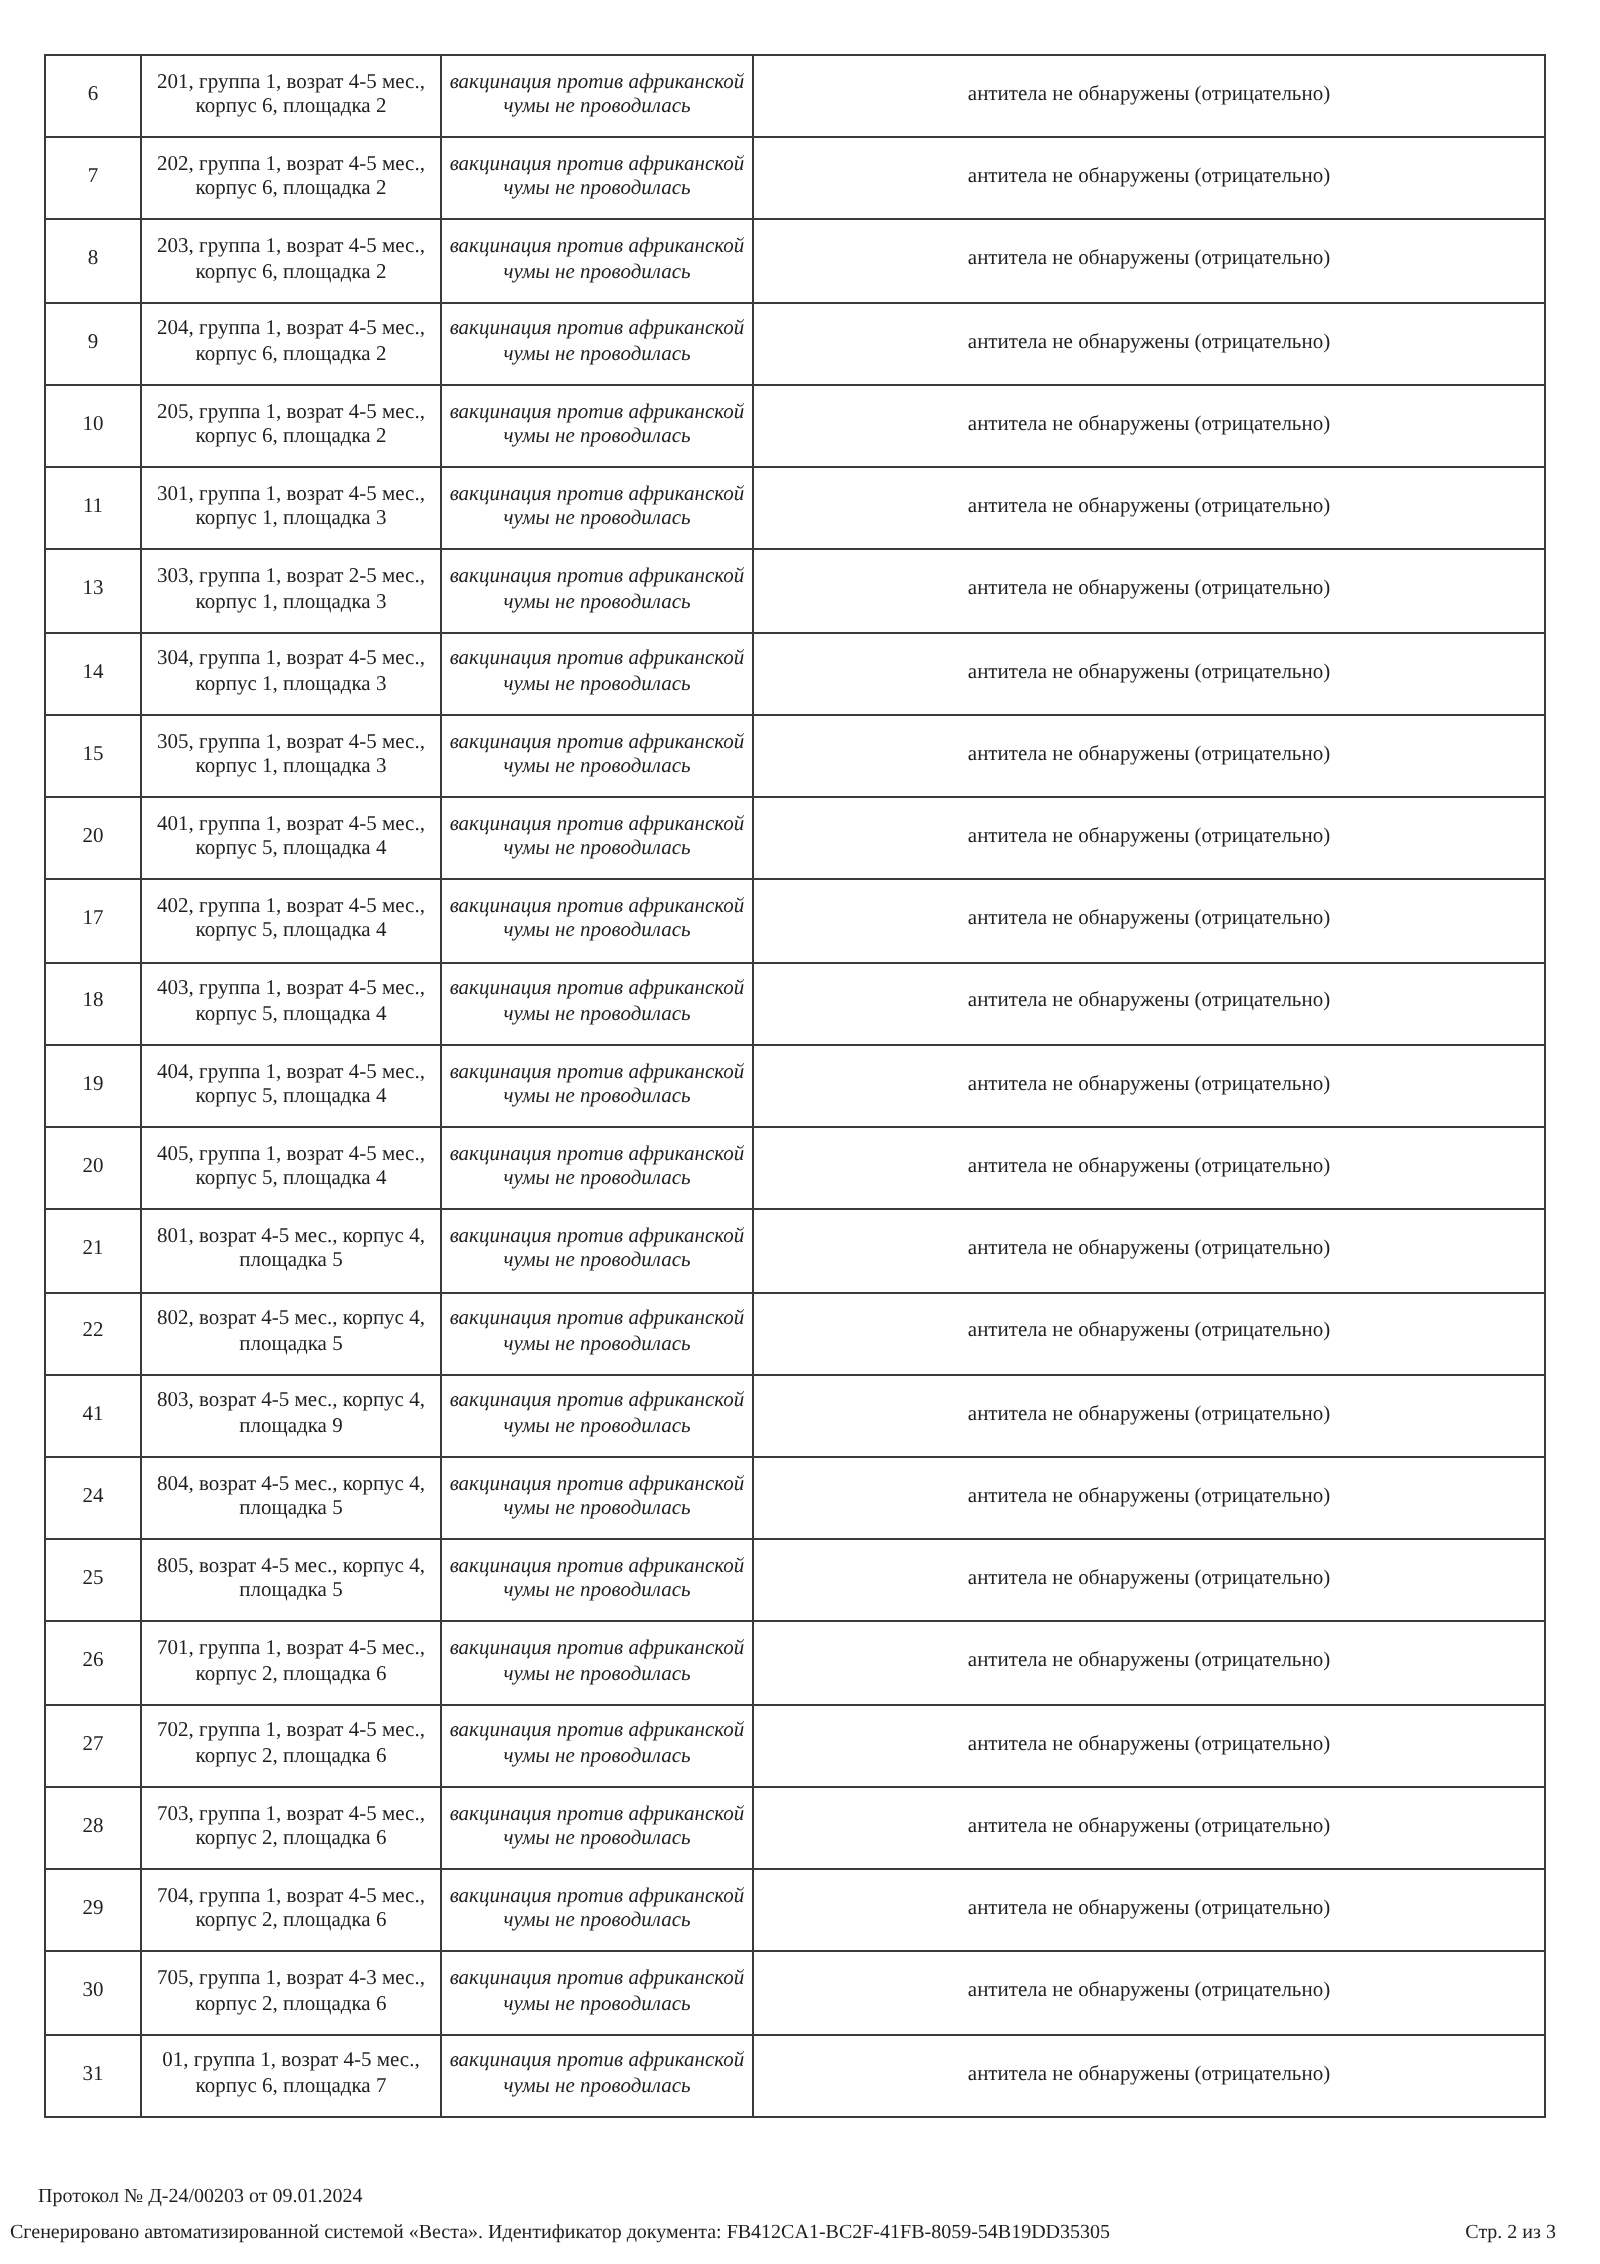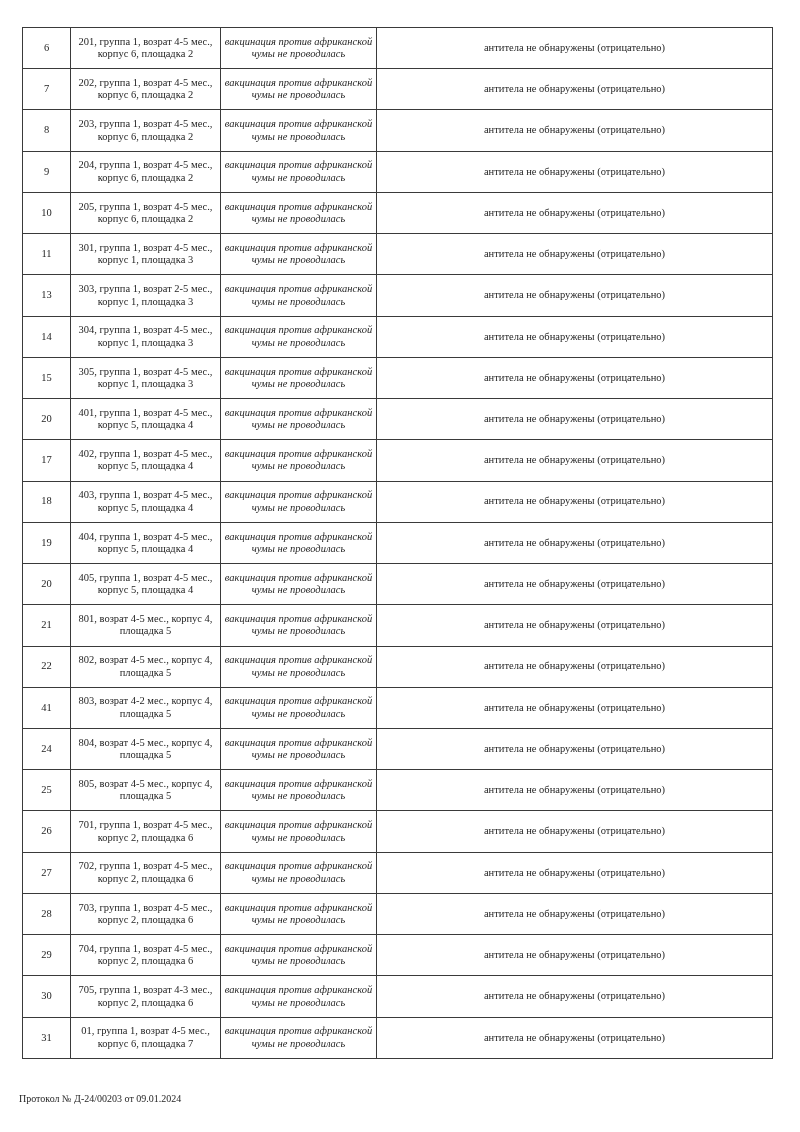--- a/index.html
+++ b/index.html
@@ -158,21 +158,21 @@
           <td class="c-result">антитела не обнаружены (отрицательно)</td>
         </tr>
         <tr>
           <td class="c-num">22</td>
           <td class="c-sample">802, возрат 4-5 мес., корпус 4, площадка 5</td>
           <td class="c-vacc">вакцинация против африканской чумы не проводилась</td>
           <td class="c-result">антитела не обнаружены (отрицательно)</td>
         </tr>
         <tr>
           <td class="c-num">41</td>
-          <td class="c-sample">803, возрат 4-2 мес., корпус 4, площадка 5</td>
+          <td class="c-sample">803, возрат 4-5 мес., корпус 4, площадка 9</td>
           <td class="c-vacc">вакцинация против африканской чумы не проводилась</td>
           <td class="c-result">антитела не обнаружены (отрицательно)</td>
         </tr>
         <tr>
           <td class="c-num">24</td>
           <td class="c-sample">804, возрат 4-5 мес., корпус 4, площадка 5</td>
           <td class="c-vacc">вакцинация против африканской чумы не проводилась</td>
           <td class="c-result">антитела не обнаружены (отрицательно)</td>
         </tr>
         <tr>
@@ -215,15 +215,19 @@
           <td class="c-num">31</td>
           <td class="c-sample">01, группа 1, возрат 4-5 мес., корпус 6, площадка 7</td>
           <td class="c-vacc">вакцинация против африканской чумы не проводилась</td>
           <td class="c-result">антитела не обнаружены (отрицательно)</td>
         </tr>
       </tbody>
   </table>
 
   <div class="footer">
     <div class="line1">Протокол № Д-24/00203 от 09.01.2024</div>
+    <div class="line2">
+      <span>Сгенерировано автоматизированной системой «Веста». Идентификатор документа: FB412CA1-BC2F-41FB-8059-54B19DD35305</span>
+      <span class="pagenum">Стр. 2 из 3</span>
+    </div>
   </div>
 
 </div>
 
 </body></html>

